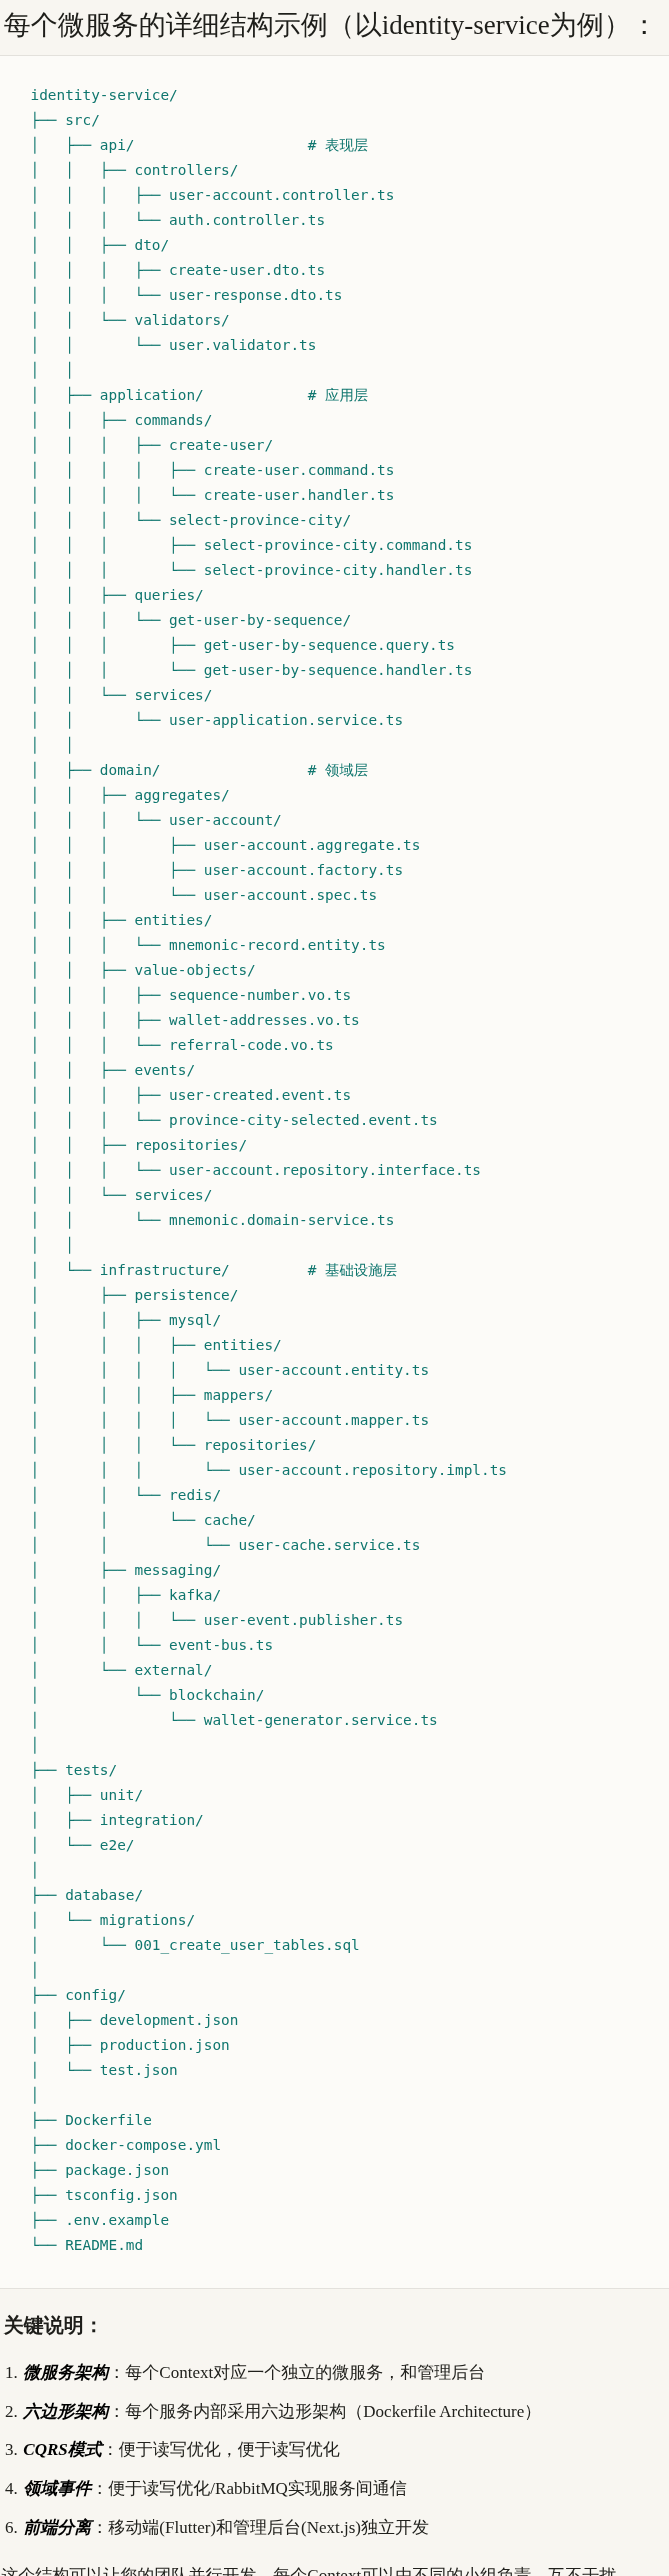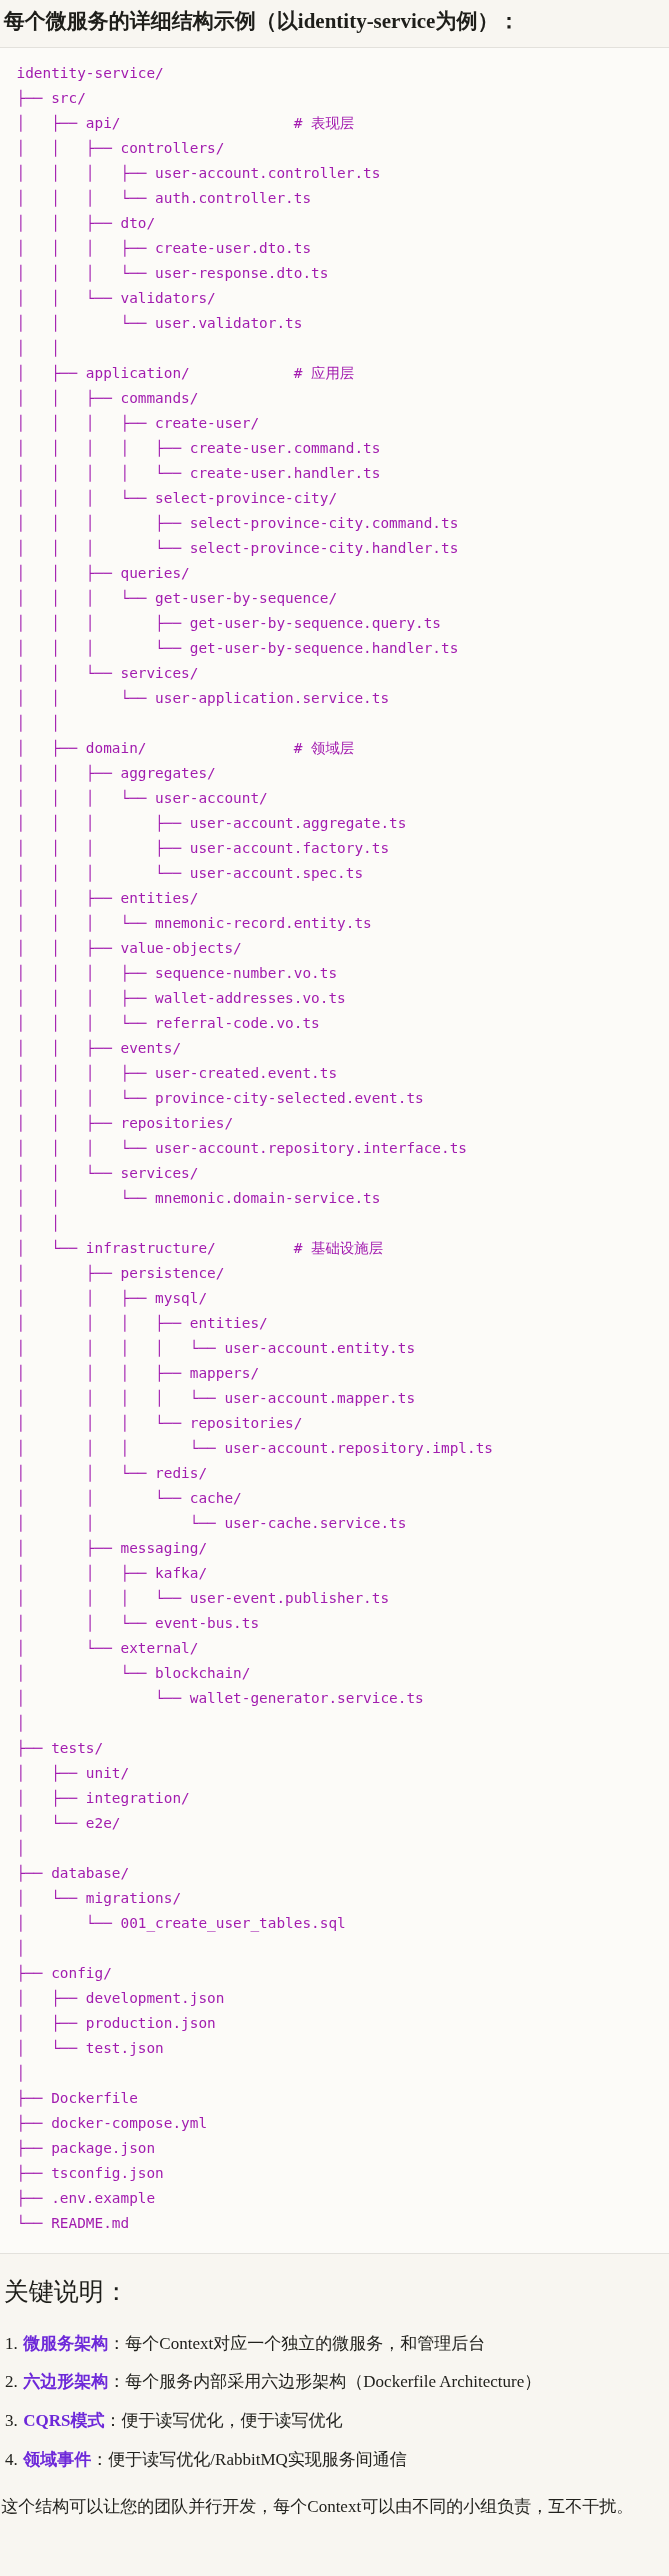--- a/index.html
+++ b/index.html
@@ -10,59 +10,60 @@
   }
   body {
     font-family: "Liberation Serif", "DejaVu Serif", serif;
     color: #21211D;
     -webkit-font-smoothing: antialiased;
   }
   .container {
     padding: 5px 0 0 0;
   }
   .page-title {
-    font-size: 21px;
-    font-weight: 700;
+    font-size: 27px;
+    font-weight: 400;
     line-height: 1.3;
     color: #1E1E1A;
     margin: 2.5px 7.5px 12.5px 3.8px;
   }
   .code-block {
     background: #FCFBF8;
     border-top: 1.3px solid #E3E1DC;
     border-bottom: 1.3px solid #E3E1DC;
     padding: 8.8px 6.3px 12.5px 12.5px;
     overflow: hidden;
   }
   pre.tree {
-    margin: 4px;
+    margin: 18px;
     font-family: "DejaVu Sans Mono", "Liberation Mono", monospace;
     font-size: 14.4px;
     line-height: 25px;
-    color: #a21caf;
+    color: #0f766e;
     white-space: pre;
   }
   .notes-heading {
-    font-size: 25px;
-    font-weight: 400;
+    font-size: 20px;
+    font-weight: 700;
     color: #1E1E1A;
     margin: 22.5px 3.8px 24px 3.8px;
     line-height: 1.3;
   }
   .note-item {
     font-size: 17px;
     line-height: 22.5px;
     margin: 0 3.8px 16.3px 5px;
   }
   .note-num {
     margin-right: 5.6px;
   }
   .note-label {
     font-weight: 700;
-    color: #6d28d9;
+    color: #000000;
+    font-style: italic;
   }
   .closing-paragraph {
     font-size: 17px;
     line-height: 24px;
     margin: 24px 2.5px 0 1.3px;
     padding-bottom: 10px;
   }
 </style>
 </head>
 <body>
@@ -161,18 +162,19 @@
 └── README.md</pre>
   </div>
 
   <div class="notes-heading">关键说明：</div>
 
   <div class="notes-list">
     <div class="note-item"><span class="note-num">1.</span><span class="note-label">微服务架构</span><span class="note-colon">：</span><span class="note-text">每个Context对应一个独立的微服务，和管理后台</span></div>
     <div class="note-item"><span class="note-num">2.</span><span class="note-label">六边形架构</span><span class="note-colon">：</span><span class="note-text">每个服务内部采用六边形架构（Dockerfile Architecture）</span></div>
     <div class="note-item"><span class="note-num">3.</span><span class="note-label">CQRS模式</span><span class="note-colon">：</span><span class="note-text">便于读写优化，便于读写优化</span></div>
     <div class="note-item"><span class="note-num">4.</span><span class="note-label">领域事件</span><span class="note-colon">：</span><span class="note-text">便于读写优化/RabbitMQ实现服务间通信</span></div>
+    <div class="note-item"><span class="note-num">6.</span><span class="note-label">前端分离</span><span class="note-colon">：</span><span class="note-text">移动端(Flutter)和管理后台(Next.js)独立开发</span></div>
   </div>
 
   <p class="closing-paragraph">这个结构可以让您的团队并行开发，每个Context可以由不同的小组负责，互不干扰。</p>
 
 </div>
 
 
 </body></html>

